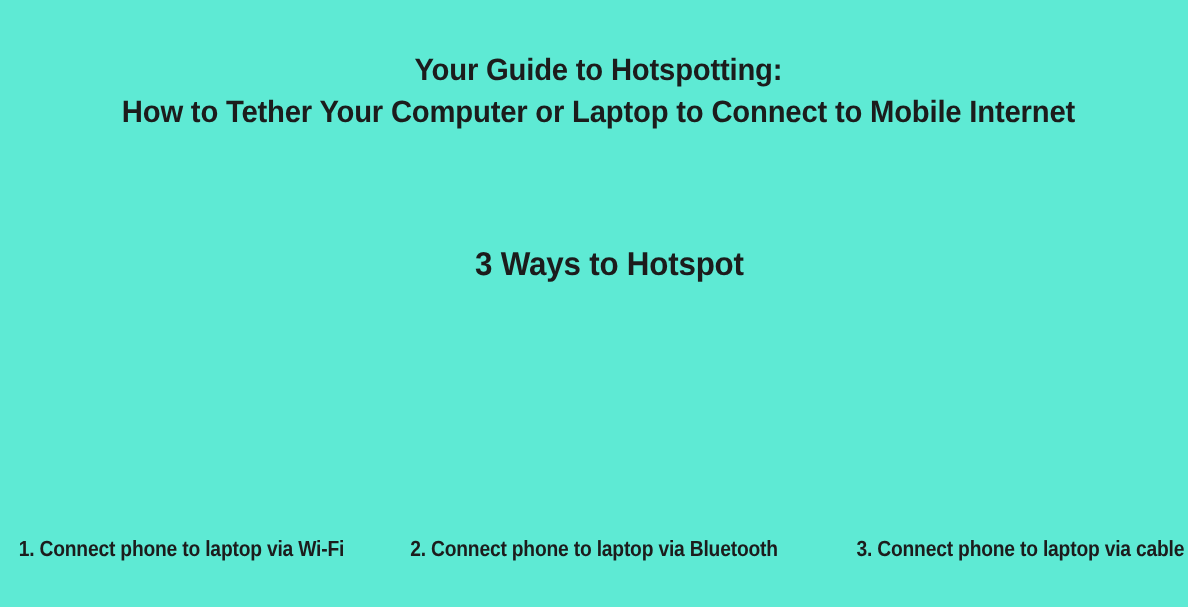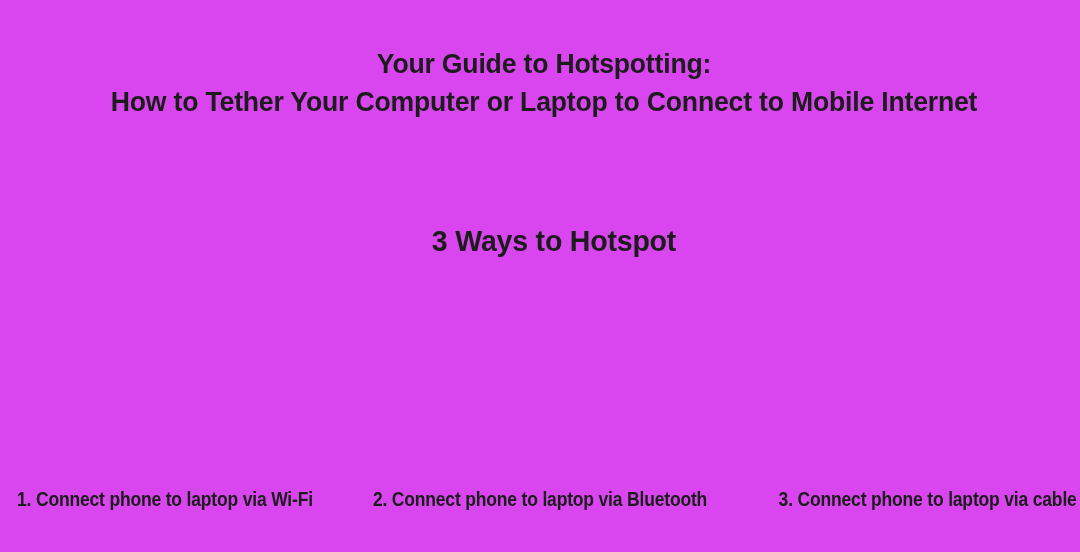--- a/index.html
+++ b/index.html
@@ -4,21 +4,21 @@
 <style>
   html, body {
     margin: 0;
     padding: 0;
     background: #ffffff;
   }
   .canvas {
     position: relative;
     width: 1080px;
     height: 552px;
-    background: #d946ef;
+    background: #5eead4;
     overflow: hidden;
     font-family: "Liberation Sans", sans-serif;
     color: #1c1c1c;
   }
   .page-title {
     position: absolute;
     top: 45px;
     left: 0;
     width: 100%;
     margin: 0;

